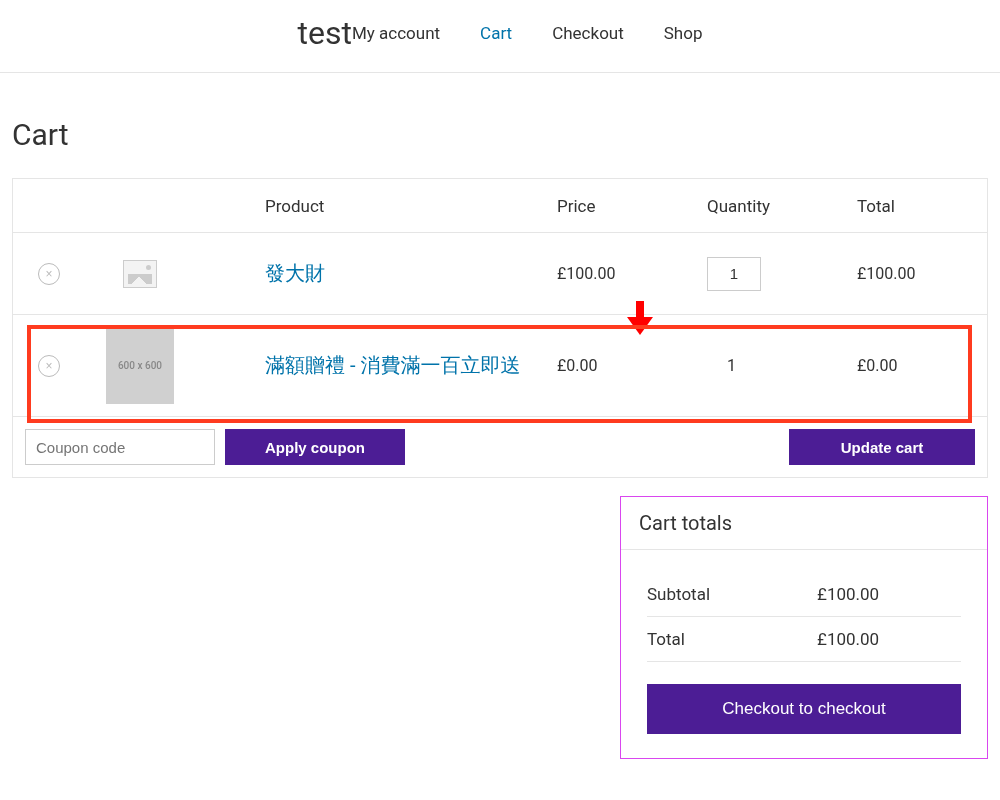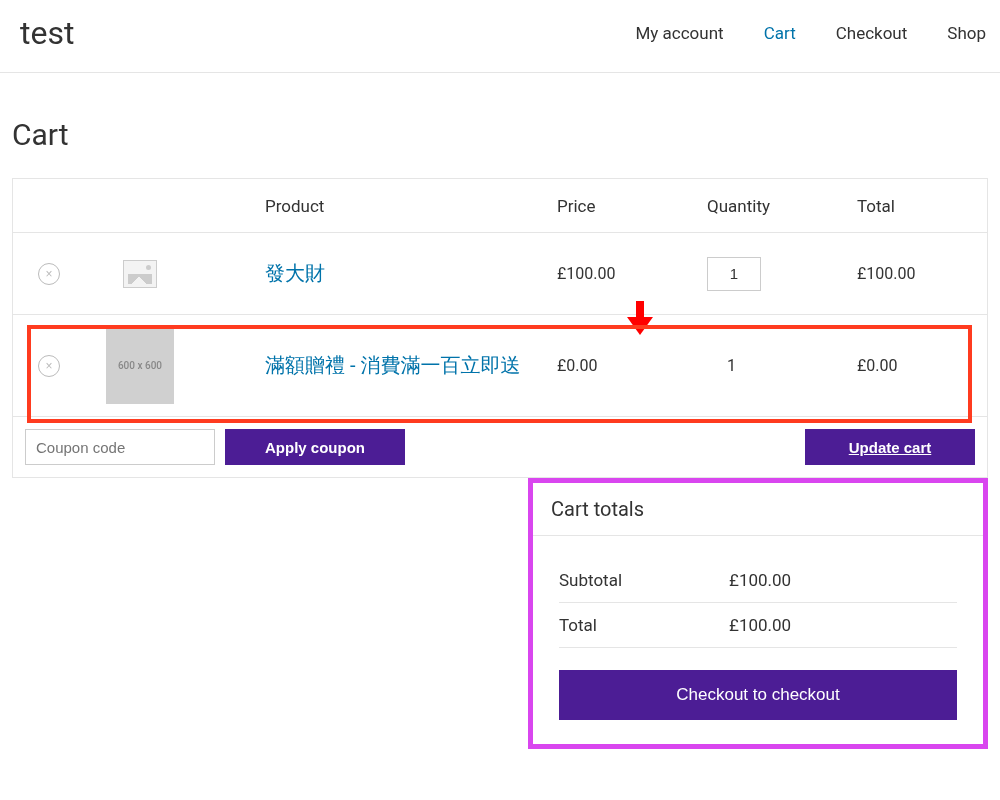--- a/index.html
+++ b/index.html
@@ -6,23 +6,23 @@
   body {
     font-family: "Segoe UI", -apple-system, BlinkMacSystemFont, Roboto, Helvetica, Arial, sans-serif;
     color: #333;
     background: #fff;
     width: 1000px;
     height: 800px;
     overflow: hidden;
   }
   .header {
     display: flex;
-    justify-content: space-between;
+    justify-content: center;
     align-items: center;
-    padding: 14px 14px 20px 20px;
+    padding: 14px 20px 20px 20px;
     border-bottom: 1px solid #e5e5e5;
   }
   .site-title {
     font-size: 32px;
     font-weight: 400;
     color: #333;
   }
   .nav { display: flex; gap: 40px; }
   .nav a {
     font-size: 17px;
@@ -102,41 +102,41 @@
   .coupon-input {
     width: 190px; height: 36px;
     border: 1px solid #ccc; padding: 12px 10px; font-size:15px; color:#555;
   }
   .btn-primary {
     height: 36px; background:#4c1d95; color:#fff; border:none;
     font-size:15px; font-weight:600; cursor:pointer; display:flex; align-items:center; justify-content:center;
   }
   .btn-apply { width: 180px; }
   .spacer { flex:1; }
-  .btn-update { width: 170px; text-decoration: underline; }
+  .btn-update { width: 186px; }
 
   .arrow-annotation {
     position:absolute; left: 614px; top: 122px; width:26px; height:36px;
     pointer-events:none;
   }
   .arrow-annotation .shaft {
     position:absolute; left:9px; top:0; width:8px; height:18px; background:#ff0000;
   }
   .arrow-annotation .head {
     position:absolute; left:0; top:16px; width:0; height:0;
     border-left:13px solid transparent; border-right:13px solid transparent; border-top:18px solid #ff0000;
   }
   .highlight-box {
     position:absolute; left:14px; right:15px; top:146px; height:98px;
     border:4px solid #ff3b1f; pointer-events:none;
   }
 
   .totals-container {
-    width: 460px; float:right; margin-right:0; 
-    border:5px solid #d946ef;
+    width: 368px; float:right; margin-right:0; margin-top:18px;
+    border:1px solid #d946ef;
   }
   .totals-title {
     font-size:20px; font-weight:400; padding:14px 18px;
     border-bottom:1px solid #e5e5e5;
   }
   .totals-body { padding: 22px 26px 24px 26px; }
   .totals-row {
     display:flex; border-bottom:1px solid #e5e5e5; padding:12px 0;
     font-size:17px;
   }

